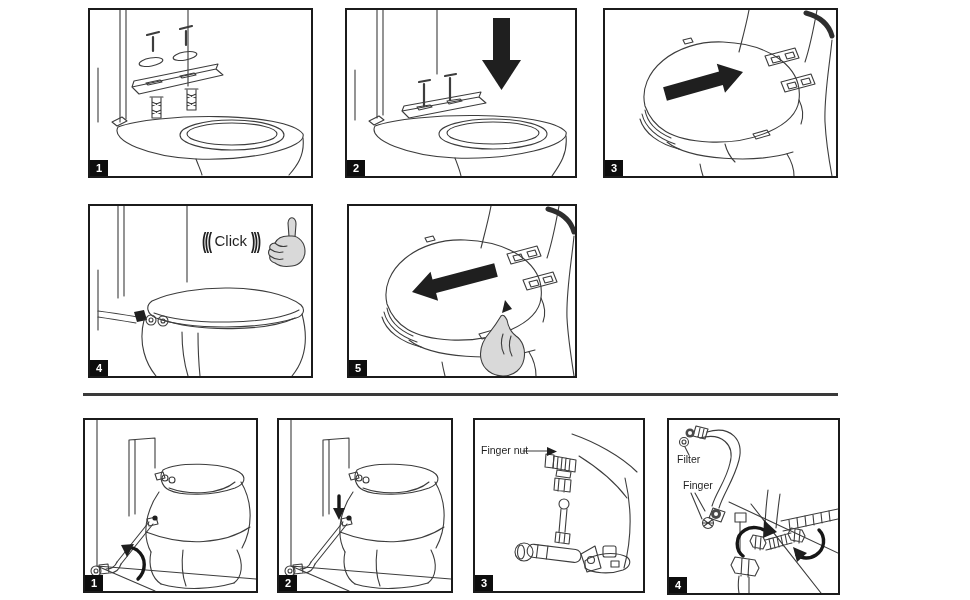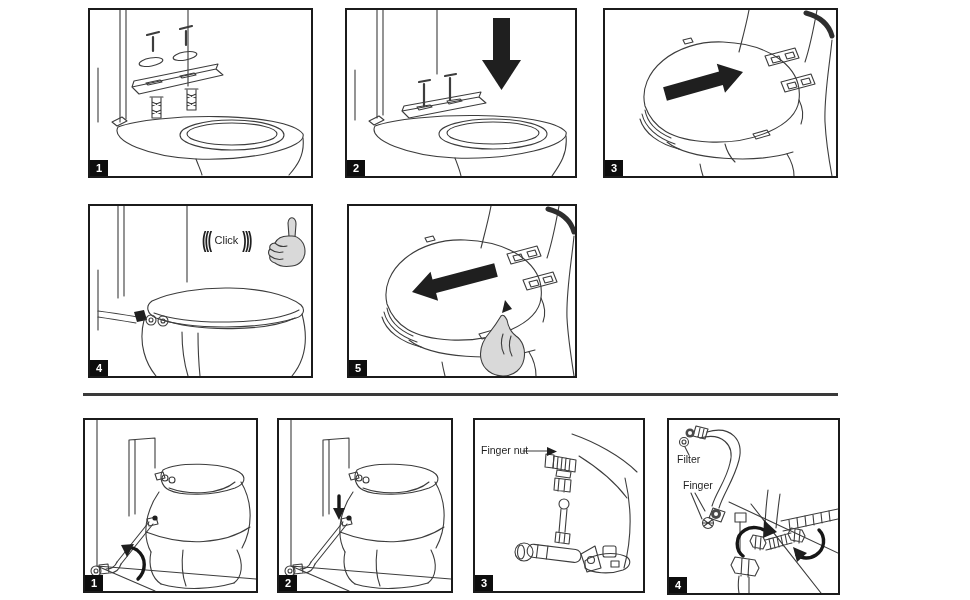--- a/index.html
+++ b/index.html
@@ -14,21 +14,21 @@
   svg.art .hand{fill:#d9d9d9;stroke:#3d3d3d;}
   svg.art .thick{stroke-width:5;stroke:#2e2e2e;}
   svg.art .bold{stroke-width:3.4;stroke:#161616;}
   svg.art .med{stroke-width:2.2;}
   svg.art .darkring{fill:#4a4a4a;stroke:none;}
   svg.art .whitedot{fill:#ffffff;stroke:none;}
   .divider{position:absolute;background:#3a3a3a;}
   .lbl{position:absolute;color:#1f1f1f;font-size:10.5px;z-index:2;white-space:nowrap;}
   .clickrow{position:absolute;display:flex;align-items:center;gap:4px;color:#1f1f1f;z-index:2;}
   .wave{font-size:13px;font-weight:bold;letter-spacing:-1.5px;transform:scaleY(1.7);}
-  .clicktext{font-size:11px;}
+  .clicktext{font-size:15px;}
 </style>
 </head>
 <body>
 
 <div class="stage">
 
   <div class="panel" style="left:88px;top:8px;width:225px;height:170px;">
     <svg class="art" viewBox="0 0 221 166">
       <g>
         <path d="M30,0 V112 M36,0 V109 M98,0 V76 M8,58 V112"></path>

